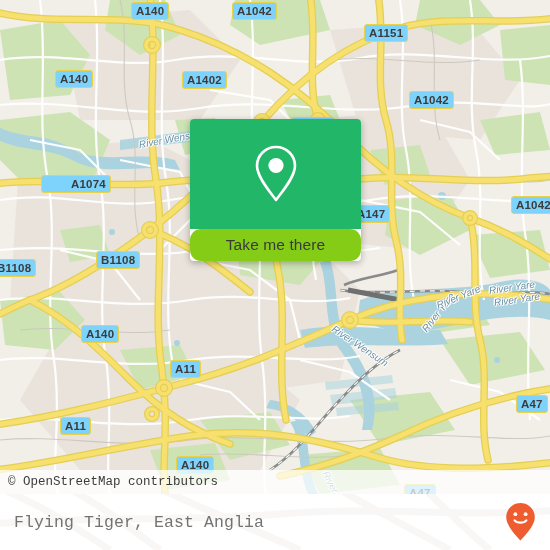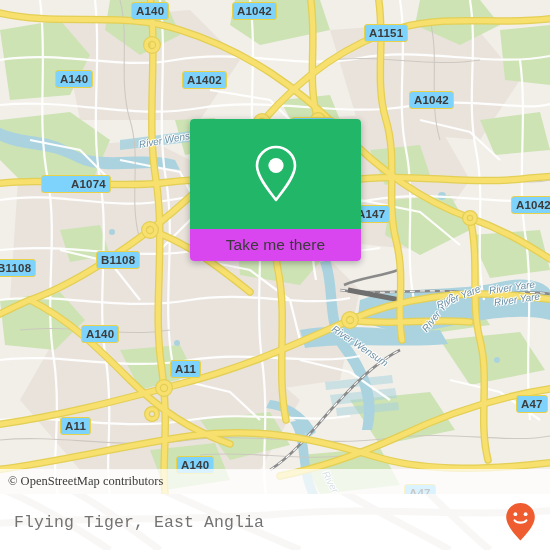--- a/index.html
+++ b/index.html
@@ -52,37 +52,37 @@
 
   
   #attrib{
     position:absolute;left:0;bottom:0;
     width:100%;
     background:rgba(255,255,255,.72);
     color:#3b3b3b;
     font-size:12.5px;
     padding:5px 0 5px 8px;
     box-sizing:border-box;
-    font-family:Liberation Serif, serif;
+    font-family:Liberation Mono, monospace;
   }
 
   
   #card{
     position:absolute;left:190px;top:119px;width:171px;height:142px;
     border-radius:4px;overflow:hidden;
     box-shadow:0 2px 7px rgba(0,0,0,.30);
     background:#fff;
   }
   #card-top{
     height:110px;background:#22b668;
     display:flex;align-items:center;justify-content:center;
   }
   #card-bottom{
-    height:32px;background:#d946ef;
-    display:flex;align-items:center;justify-content:center;
+    height:32px;background:#84cc16;
+    display:flex;align-items:center;justify-content:center;border-radius:11px;
   }
   #card-cta{
     font-size:15.5px;color:#3a3a3a;letter-spacing:.1px;
     font-family:"Liberation Sans", sans-serif;
   }
 
   
   #bottombar{
     position:absolute;left:0;top:494px;width:550px;height:56px;
     background:#ffffff;

